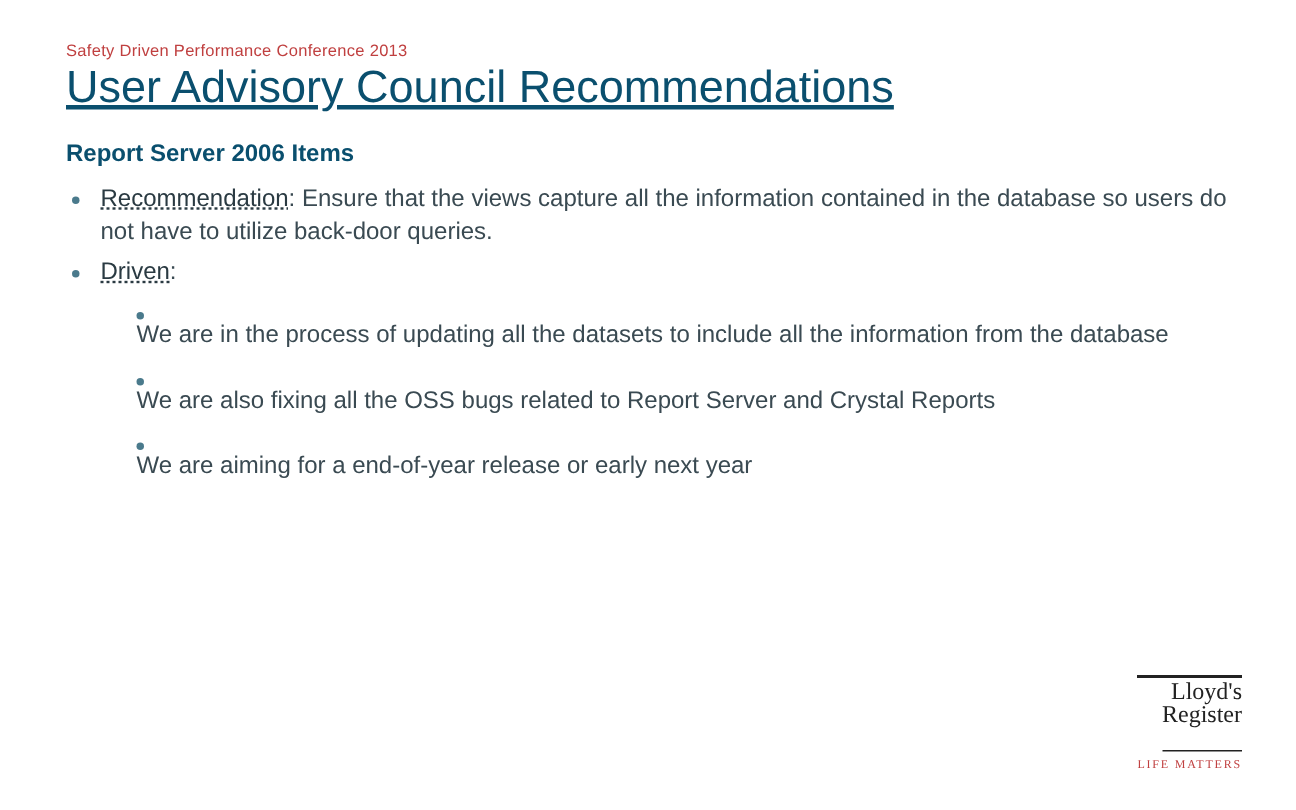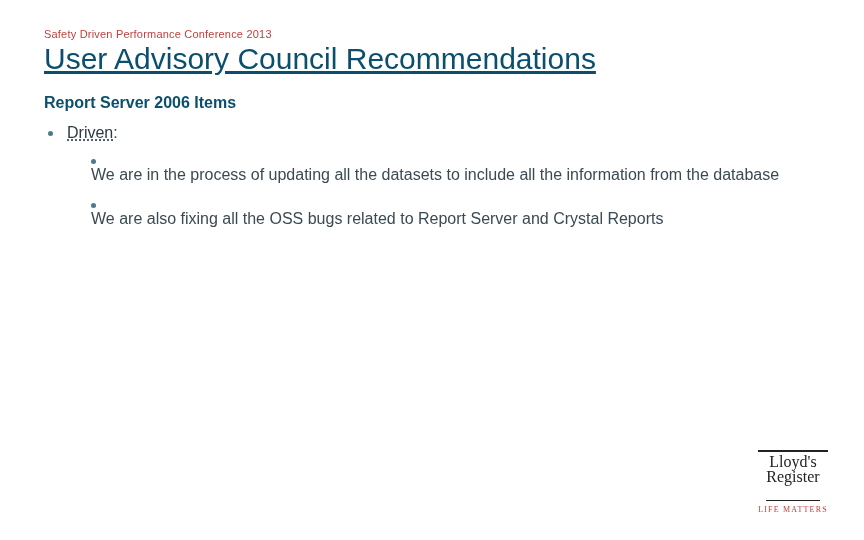--- a/index.html
+++ b/index.html
@@ -85,21 +85,21 @@
 .sub-list > li > .text {
   flex: 1;
   font-size: 16px;
   line-height: 1.35;
   color: #3a4a52;
 }
 .logo-box {
   position: absolute;
   right: 36px;
   bottom: 26px;
-  text-align: center;
+  text-align: right;
 }
 .logo-rule {
   height: 2px;
   background: #222;
   width: 70px;
   margin-bottom: 2px;
 }
 .logo-text {
   font-family: Georgia, "Times New Roman", serif;
   font-size: 16px;
@@ -124,29 +124,39 @@
 <body>
 
 <div class="header-label">Safety Driven Performance Conference 2013</div>
 <div class="title">User Advisory Council Recommendations</div>
 <div class="subtitle">Report Server 2006 Items</div>
 
 <ul class="bullet-list">
   <li>
     <span class="dot"></span>
     <div class="content">
+      <span class="item-label">Recommendation</span><span>: Ensure that the views capture all the information contained in the database so users do not have to utilize back-door queries.</span>
+    </div>
+  </li>
+  <li>
+    <span class="dot"></span>
+    <div class="content">
       <span class="item-label">Driven</span><span>:</span>
       <ul class="sub-list">
         <li>
           <span class="dot"></span>
           <span class="text">We are in the process of updating all the datasets to include all the information from the database</span>
         </li>
         <li>
           <span class="dot"></span>
           <span class="text">We are also fixing all the OSS bugs related to Report Server and Crystal Reports</span>
+        </li>
+        <li>
+          <span class="dot"></span>
+          <span class="text">We are aiming for a end-of-year release or early next year</span>
         </li>
       </ul>
     </div>
   </li>
 </ul>
 
 <div class="logo-box">
   <div class="logo-rule"></div>
   <div class="logo-text">
     <div>Lloyd's</div>

